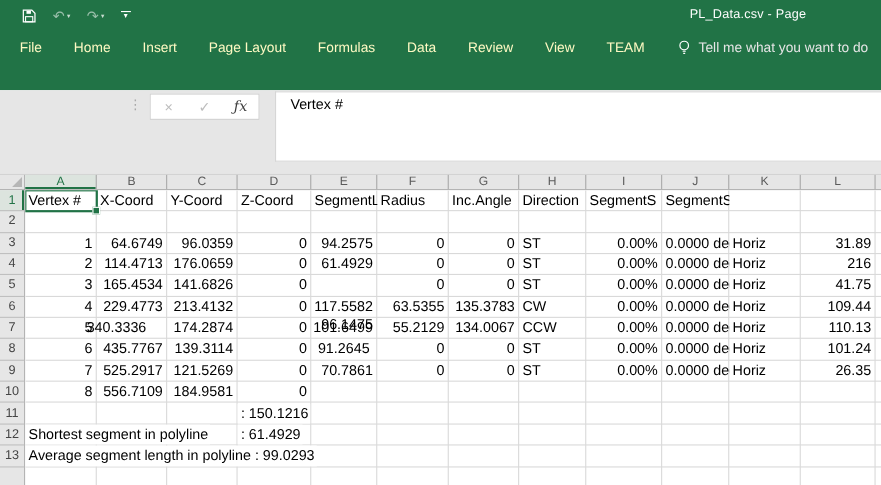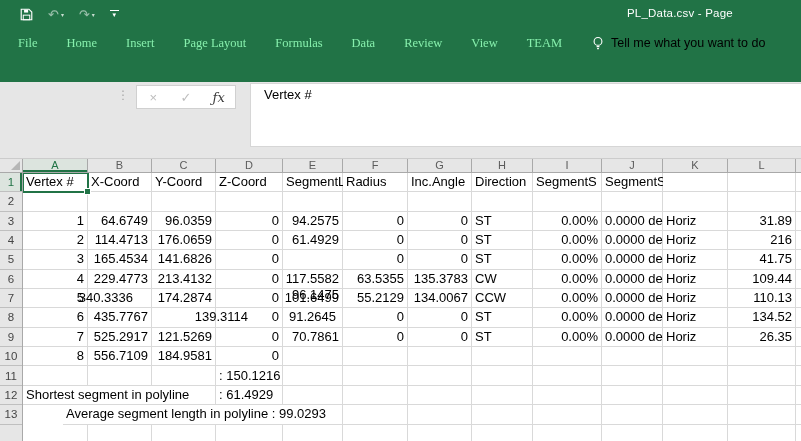--- a/index.html
+++ b/index.html
@@ -13,23 +13,23 @@
   .qat-btn{display:inline-flex;align-items:center;color:#fff;cursor:default;}
   .qat-btn.dim{color:rgba(255,255,255,0.55);}
   .arrow-glyph{font-size:13px;line-height:13px;}
   .mini-caret{font-size:6px;margin-left:2px;color:rgba(255,255,255,0.75);}
   .qatcust{display:inline-flex;flex-direction:column;align-items:center;}
   .qatcust .bar{width:9px;height:0;border-top:1.5px solid #fff;margin-bottom:1px;}
   .qatcust .car{font-size:7px;color:#fff;line-height:6px;}
   .wintitle{position:absolute;left:627px;top:7px;font-size:11.5px;color:#fdfdfd;letter-spacing:.2px;}
 
   .tabsrow{position:absolute;left:0;top:28px;height:30px;width:801px;display:flex;align-items:center;}
-  .tab{color:#86efac;font-size:12.5px;margin-right:29px;white-space:nowrap;cursor:default;font-family:Liberation Serif, serif;}
+  .tab{color:#fef9c3;font-size:12.5px;margin-right:29px;white-space:nowrap;cursor:default;}
   .tab:first-child{margin-left:18px;}
-  .tellme{display:flex;align-items:center;color:#000000;font-size:12.5px;gap:6px;white-space:nowrap;}
+  .tellme{display:flex;align-items:center;color:#e5e5e5;font-size:12.5px;gap:6px;white-space:nowrap;}
 
   
   .chrome{position:absolute;left:0;top:82px;width:801px;height:76px;background:#e6e6e6;}
   .namebox{position:absolute;left:10px;top:3px;width:96px;height:21px;background:#fff;
            border:1px solid #d0d0d0;box-sizing:border-box;font-size:12px;color:#222;
            display:flex;align-items:center;padding-left:8px;}
   .namebox .nb-arrow{position:absolute;right:6px;font-size:7px;color:#666;}
   .dots{position:absolute;left:117px;top:3px;color:#a8a8a8;font-size:12px;line-height:21px;}
   .fxbox{position:absolute;left:136px;top:3px;width:100px;height:24px;background:#fff;
          border:1px solid #d0d0d0;box-sizing:border-box;display:flex;align-items:center;}
@@ -248,30 +248,30 @@
           <div class="c num" style="left: 385px; width: 64px; height: 18.35px; line-height: 18.35px;">134.0067</div>
           <div class="c txt" style="left: 449px; width: 61px; height: 18.35px; line-height: 18.35px;">CCW</div>
           <div class="c num" style="left: 510px; width: 69px; height: 18.35px; line-height: 18.35px;">0.00%</div>
           <div class="c txt" style="left: 579px; width: 61px; height: 18.35px; line-height: 18.35px;">0.0000 deg</div>
           <div class="c txt" style="left: 640px; width: 65px; height: 18.35px; line-height: 18.35px;">Horiz</div>
           <div class="c num" style="left: 705px; width: 68px; height: 18.35px; line-height: 18.35px;">110.13</div>
         </div>
         <div class="row" style="top: 135.45px; height: 19.35px;">
           <div class="c num" style="left: 0px; width: 65px; height: 18.35px; line-height: 18.35px;">6</div>
           <div class="c num" style="left: 65px; width: 64px; height: 18.35px; line-height: 18.35px;">435.7767</div>
-          <div class="c num" style="left: 129px; width: 64px; height: 18.35px; line-height: 18.35px; margin-left: 36px;">139.3114</div>
+          <div class="c num" style="left: 129px; width: 64px; height: 18.35px; line-height: 18.35px;">139.3114</div>
           <div class="c num" style="left: 193px; width: 67px; height: 18.35px; line-height: 18.35px;">0</div>
           <div class="c num" style="left: 257px; width: 60px; height: 18.35px; line-height: 18.35px;">91.2645</div>
           <div class="c num" style="left: 320px; width: 65px; height: 18.35px; line-height: 18.35px;">0</div>
           <div class="c num" style="left: 385px; width: 64px; height: 18.35px; line-height: 18.35px;">0</div>
           <div class="c txt" style="left: 449px; width: 61px; height: 18.35px; line-height: 18.35px;">ST</div>
           <div class="c num" style="left: 510px; width: 69px; height: 18.35px; line-height: 18.35px;">0.00%</div>
           <div class="c txt" style="left: 579px; width: 61px; height: 18.35px; line-height: 18.35px;">0.0000 deg</div>
           <div class="c txt" style="left: 640px; width: 65px; height: 18.35px; line-height: 18.35px;">Horiz</div>
-          <div class="c num" style="left: 705px; width: 68px; height: 18.35px; line-height: 18.35px;">134.52</div>
+          <div class="c num" style="left: 705px; width: 68px; height: 18.35px; line-height: 18.35px;">101.24</div>
         </div>
         <div class="row" style="top: 154.8px; height: 19.35px;">
           <div class="c num" style="left: 0px; width: 65px; height: 18.35px; line-height: 18.35px;">7</div>
           <div class="c num" style="left: 65px; width: 64px; height: 18.35px; line-height: 18.35px;">525.2917</div>
           <div class="c num" style="left: 129px; width: 64px; height: 18.35px; line-height: 18.35px;">121.5269</div>
           <div class="c num" style="left: 193px; width: 67px; height: 18.35px; line-height: 18.35px;">0</div>
           <div class="c num" style="left: 260px; width: 60px; height: 18.35px; line-height: 18.35px;">70.7861</div>
           <div class="c num" style="left: 320px; width: 65px; height: 18.35px; line-height: 18.35px;">0</div>
           <div class="c num" style="left: 385px; width: 64px; height: 18.35px; line-height: 18.35px;">0</div>
           <div class="c txt" style="left: 449px; width: 61px; height: 18.35px; line-height: 18.35px;">ST</div>
@@ -286,21 +286,21 @@
           <div class="c num" style="left: 129px; width: 64px; height: 18.35px; line-height: 18.35px;">184.9581</div>
           <div class="c num" style="left: 193px; width: 67px; height: 18.35px; line-height: 18.35px;">0</div>
         </div>
         <div class="row" style="top: 193.5px; height: 19.35px;">
           <div class="c txt spill" style="left: 193px; height: 18.35px; line-height: 18.35px;">: 150.1216</div>
         </div>
         <div class="row" style="top: 212.85px; height: 19.35px;">
           <div class="c txt spill" style="left: 0px; height: 18.35px; line-height: 18.35px;">Shortest segment in polyline</div>
           <div class="c txt spill" style="left: 193px; height: 18.35px; line-height: 18.35px;">: 61.4929</div>
         </div>
-        <div class="row" style="top: 232.2px; height: 19.35px; margin-left: 40px;">
+        <div class="row" style="top: 232.2px; height: 19.35px;">
           <div class="c txt spill" style="left: 0px; height: 18.35px; line-height: 18.35px;">Average segment length in polyline : 99.0293</div>
         </div>
         <div class="row" style="top: 251.55px; height: 19.35px;"></div>
         <div class="selbox" style="left: -1px; top: -1px; width: 67px; height: 21.35px;">
           <div class="handle"></div>
         </div>
       </div>
   </div>
 
 </div>

